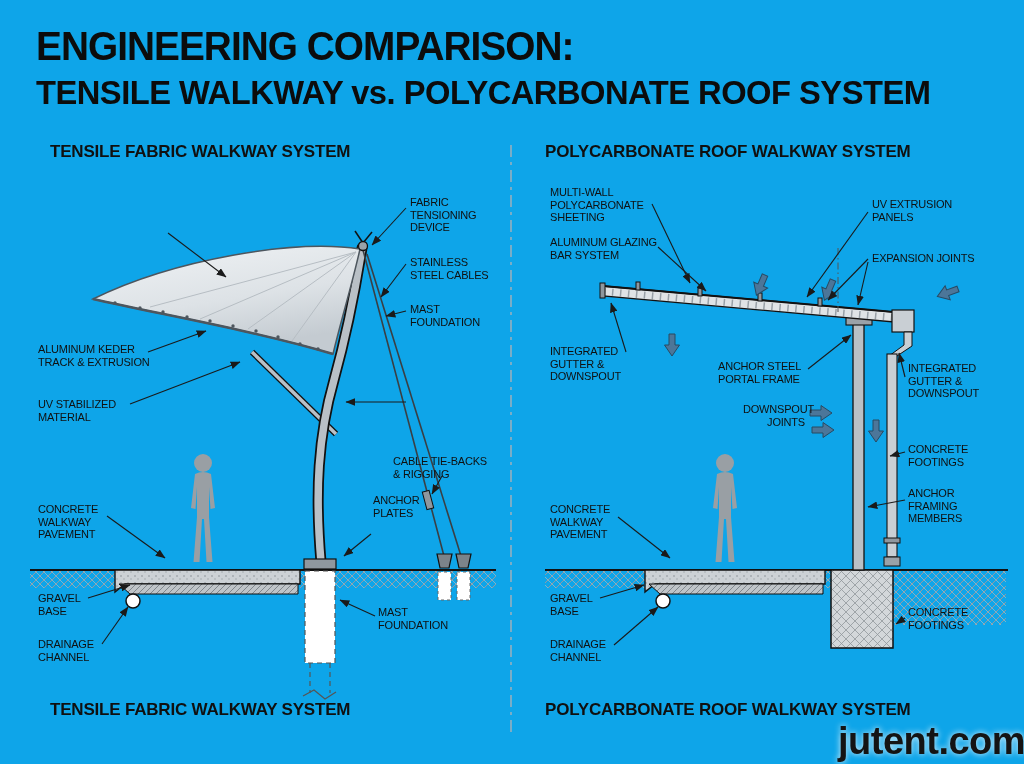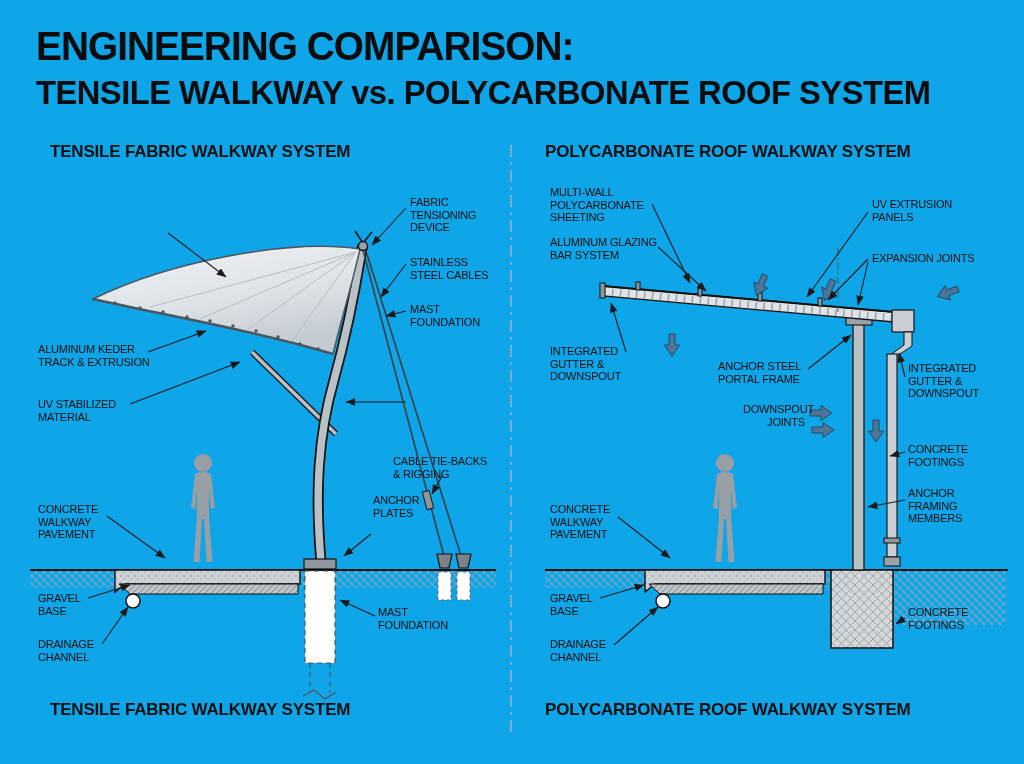--- a/index.html
+++ b/index.html
@@ -261,13 +261,14 @@
   <div class="panel-label" style="left:550px; top:592px">GRAVEL
 BASE</div>
   <div class="panel-label" style="left:550px; top:638px">DRAINAGE
 CHANNEL</div>
   <div class="panel-label" style="left:908px; top:606px">CONCRETE
 FOOTINGS</div>
 
   <div class="panel-header" style="left:50px; top:700px; width:420px">TENSILE FABRIC WALKWAY SYSTEM</div>
   <div class="panel-header" style="left:545px; top:700px; width:440px">POLYCARBONATE ROOF WALKWAY SYSTEM</div>
 
+  <div class="watermark" style="left:838px; top:720px">jutent.com</div>
 </div>
 
 </body></html>

